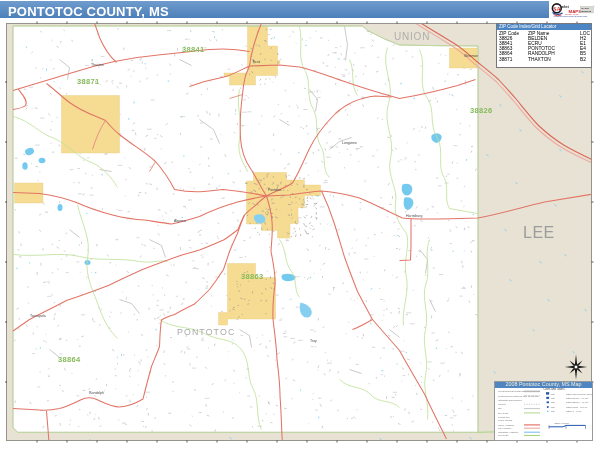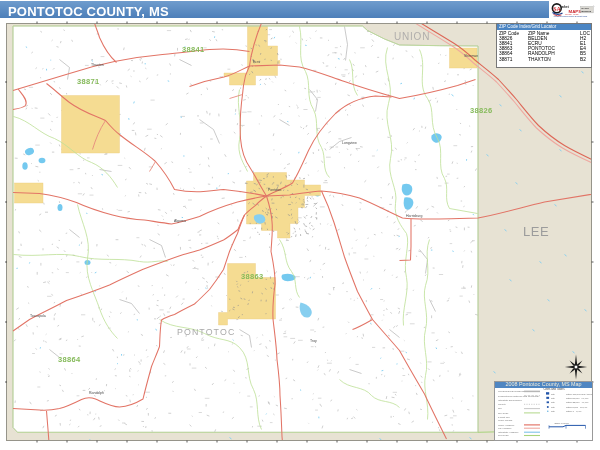--- a/index.html
+++ b/index.html
@@ -153,21 +153,21 @@
     <path d="M591.5,82h2"></path>
       <path d="M591.5,142h2"></path>
       <path d="M591.5,202h2"></path>
       <path d="M591.5,262h2"></path>
       <path d="M591.5,322h2"></path>
       <path d="M591.5,382h2"></path>
   </g>
 </svg>
 
 <div class="abs" style="left:394px;top:30.5px;font-size:10px;color:#b0aeac;letter-spacing:0.8px;">UNION</div>
-<div class="abs" style="left:523px;top:224px;font-size:13px;color:#9c9c9c;letter-spacing:0.5px;">LEE</div>
+<div class="abs" style="left:523px;top:224px;font-size:16px;color:#9c9c9c;letter-spacing:0.5px;">LEE</div>
 <div class="abs" style="left:177px;top:326.5px;font-size:8.8px;color:#a9a9a9;letter-spacing:1.1px;">PONTOTOC</div>
 
 <div style="position:absolute;left:182px;top:45.5px;font-size:7.5px;font-weight:bold;color:#85ba5a;line-height:8px;letter-spacing:0.3px;">38841</div>
 <div style="position:absolute;left:77px;top:77.5px;font-size:7.5px;font-weight:bold;color:#85ba5a;line-height:8px;letter-spacing:0.3px;">38871</div>
 <div style="position:absolute;left:470px;top:106.5px;font-size:7.5px;font-weight:bold;color:#85ba5a;line-height:8px;letter-spacing:0.3px;">38826</div>
 <div style="position:absolute;left:241px;top:272.5px;font-size:7.5px;font-weight:bold;color:#85ba5a;line-height:8px;letter-spacing:0.3px;">38863</div>
 <div style="position:absolute;left:58px;top:355.5px;font-size:7.5px;font-weight:bold;color:#85ba5a;line-height:8px;letter-spacing:0.3px;">38864</div>
 <div style="position:absolute;left:91px;top:63.5px;font-size:3.5px;color:#4a4a4a;line-height:3.5px;">Thaxton</div>
 <div style="position:absolute;left:253px;top:61px;font-size:3.5px;color:#4a4a4a;line-height:3.5px;">Ecru</div>
 <div style="position:absolute;left:464px;top:55px;font-size:3.5px;color:#4a4a4a;line-height:3.5px;">Sherman</div>

